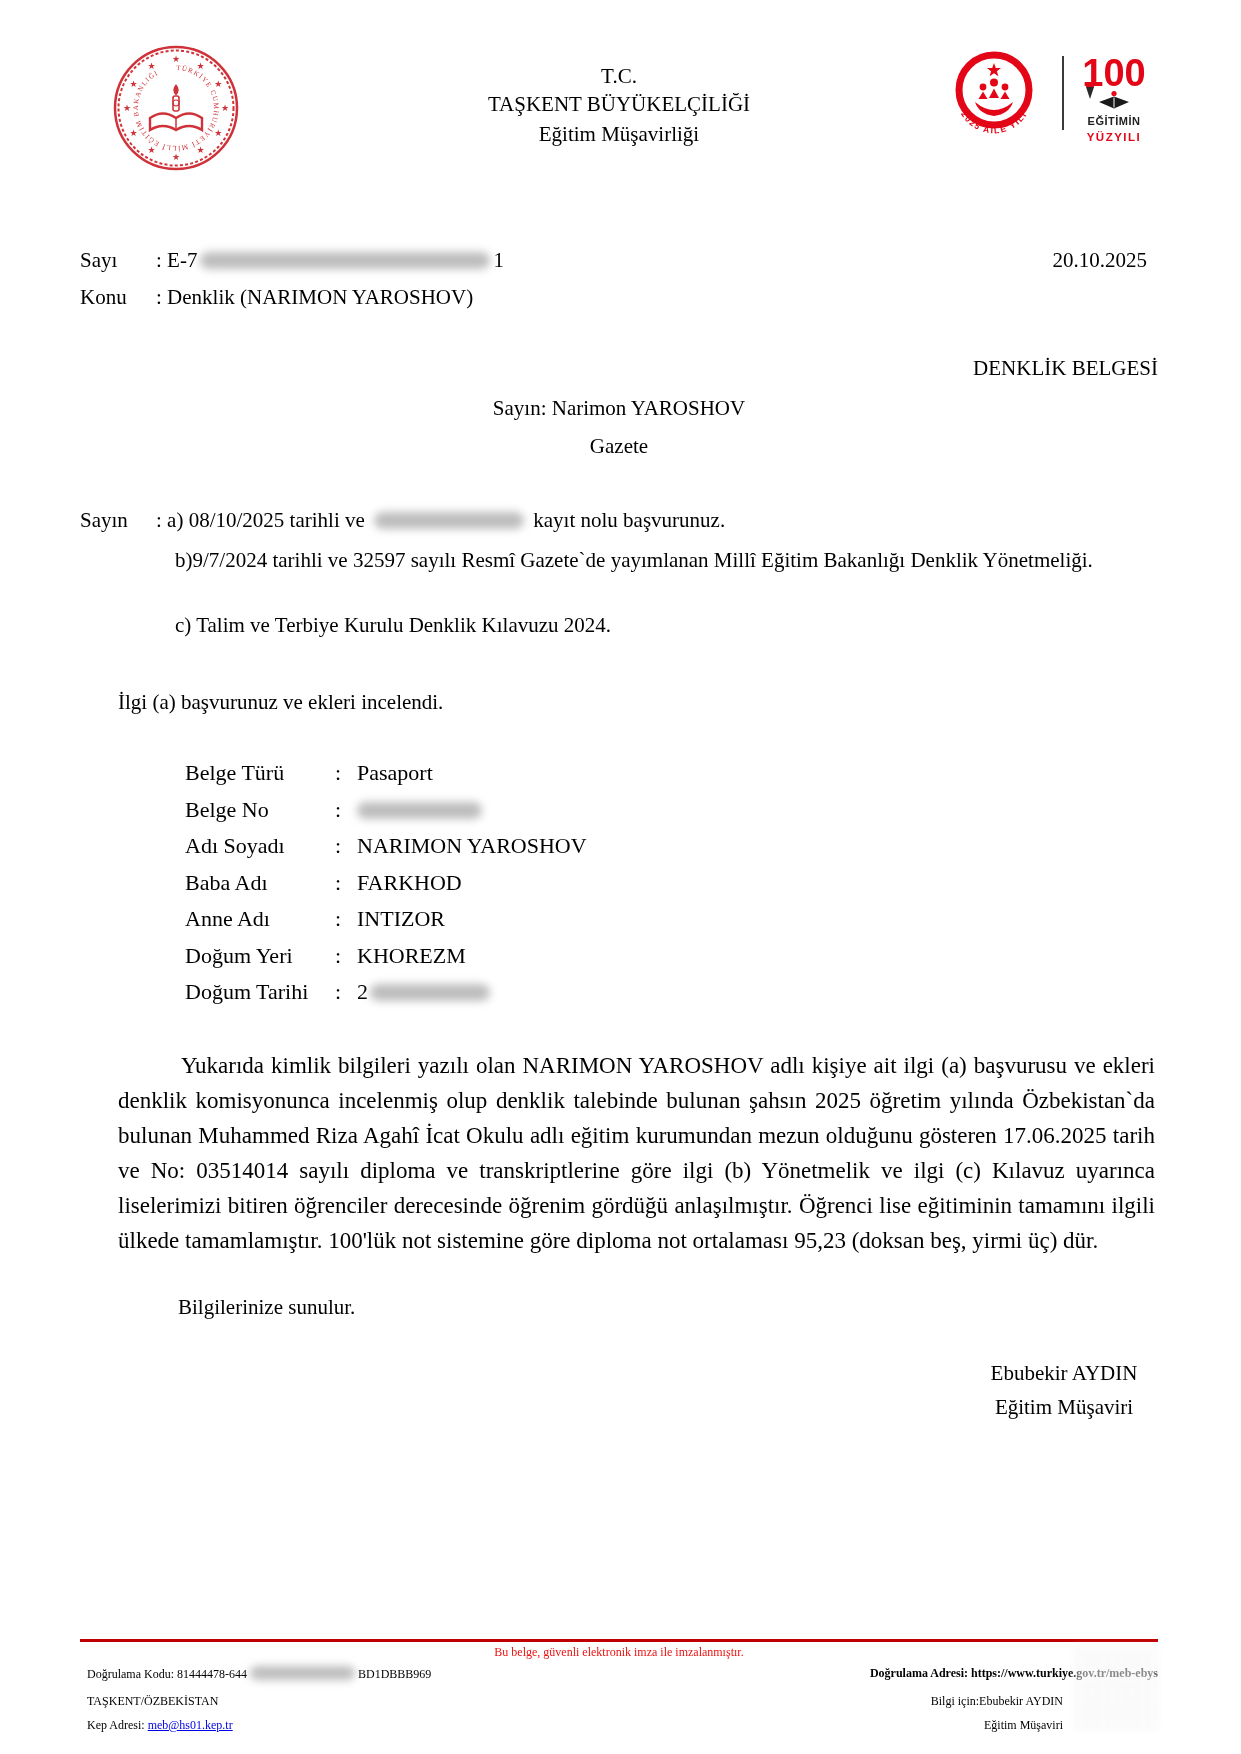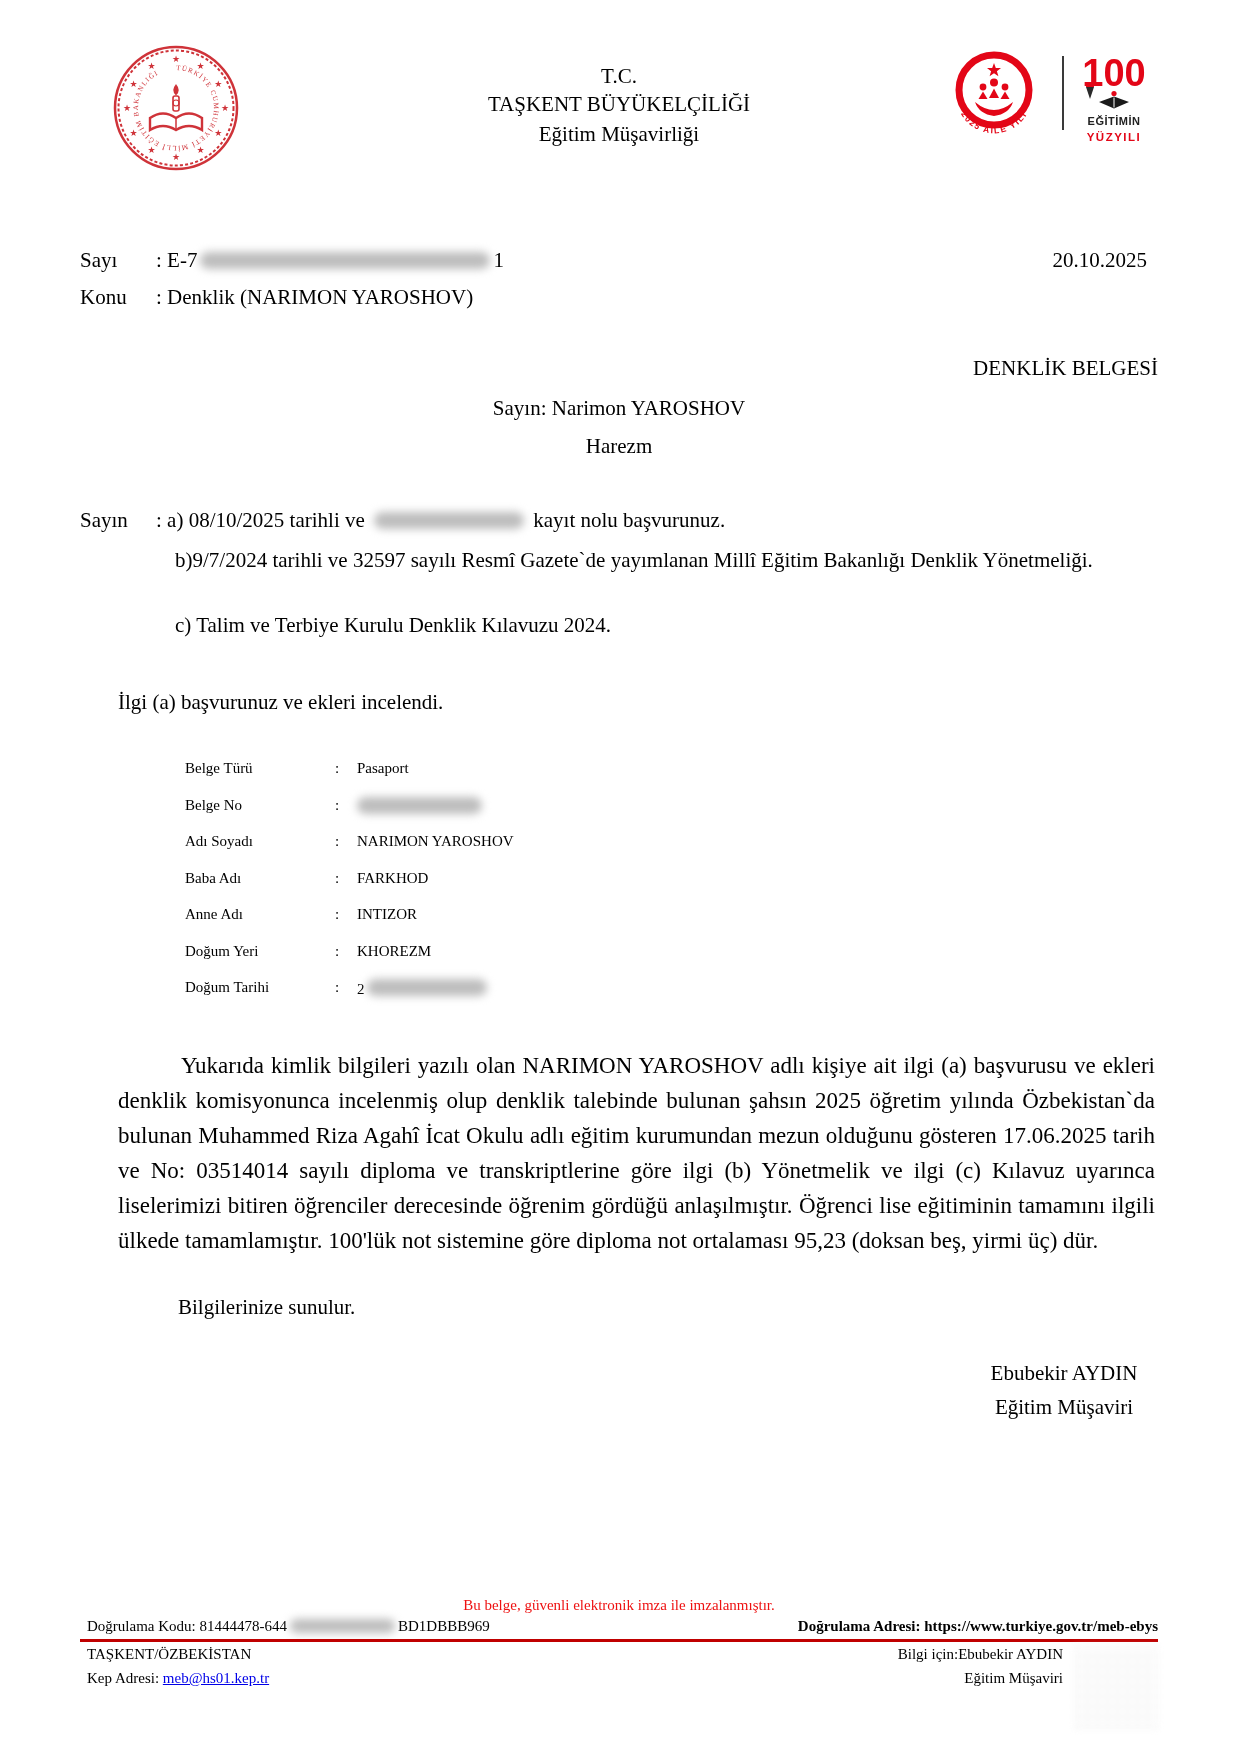--- a/index.html
+++ b/index.html
@@ -21,39 +21,39 @@
 
   
   .meta-label { left:80px; }
   .meta-content { left:156px; }
 
   
   .ilgi-b { padding-left:27px; text-indent:-27px; width:985px; line-height:35px; }
 
   
   .details { left:185px; top:760px; width:700px; }
-  .d-row { display:flex; height:36.5px; align-items:flex-start; font-size:15px; }
+  .d-row { display:flex; height:36.5px; align-items:flex-start; font-size:22px; }
   .d-label { width:150px; flex:0 0 150px; }
   .d-sep { width:22px; flex:0 0 22px; }
 
   
   .bodypara {
     left:118px; top:1048px; width:1037px;
     font-size:23px; line-height:35px; text-align:justify; text-indent:63px;
   }
 
   
   .redact {
     display:inline-block; background:#bdbdbd; border-radius:9px;
     height:17px; vertical-align:-2px; filter:blur(4px);
   }
   .redact-sm { height:14px; vertical-align:-2px; }
 
   
-  .footer-text { font-size:15px; }
+  .footer-text { font-size:12px;margin-top:48px; }
   .notice { color:#ee1111; }
   .footer-rule { left:80px; top:1639px; width:1078px; height:3px; background:#c00000; }
   .kep-link { color:#0000e8; text-decoration:underline; }
   .qr {
     left:1075px; top:1646px; width:83px; height:83px;
     background-color:#dcdcdc;
     background-image:
       repeating-linear-gradient(0deg, rgba(60,60,60,.85) 0 5px, rgba(240,240,240,.9) 5px 10px),
       repeating-linear-gradient(90deg, rgba(60,60,60,.85) 0 5px, rgba(240,240,240,.9) 5px 10px);
     background-blend-mode:screen;
@@ -141,21 +141,21 @@
   <div class="abs meta-content fs21" style="top:248px;">
     <span>: E-7</span><span class="redact" style="width:290px; margin:0 3px;"></span><span>1</span>
   </div>
   <div class="abs fs21" style="top:248px; right:94px;">20.10.2025</div>
 
   <div class="abs meta-label fs21" style="top:285px;">Konu</div>
   <div class="abs meta-content fs21" style="top:285px;">: Denklik (NARIMON YAROSHOV)</div>
 
   <div class="abs center1078 fs22" style="top:356px;text-align:right;">DENKLİK BELGESİ</div>
   <div class="abs center1078 fs22" style="top:396px;">Sayın: Narimon YAROSHOV</div>
-  <div class="abs center1078 fs22" style="top:434px;">Harezm</div>
+  <div class="abs center1078 fs22" style="top:434px;">Gazete</div>
 
   <div class="abs meta-label fs21" style="top:508px;">Sayın</div>
   <div class="abs meta-content fs21" style="top:508px;">
     <span>: a) 08/10/2025 tarihli ve</span>
     <span class="redact" style="width:150px; margin:0 4px;"></span>
     <span>kayıt nolu başvurunuz.</span>
   </div>
   <div class="abs fs21 ilgi-b" style="left:175px; top:543px;">b)9/7/2024 tarihli ve 32597 sayılı Resmî Gazete`de yayımlanan Millî Eğitim Bakanlığı Denklik Yönetmeliği.</div>
   <div class="abs fs21" style="left:175px; top:613px;">c) Talim ve Terbiye Kurulu Denklik Kılavuzu 2024.</div>
 

